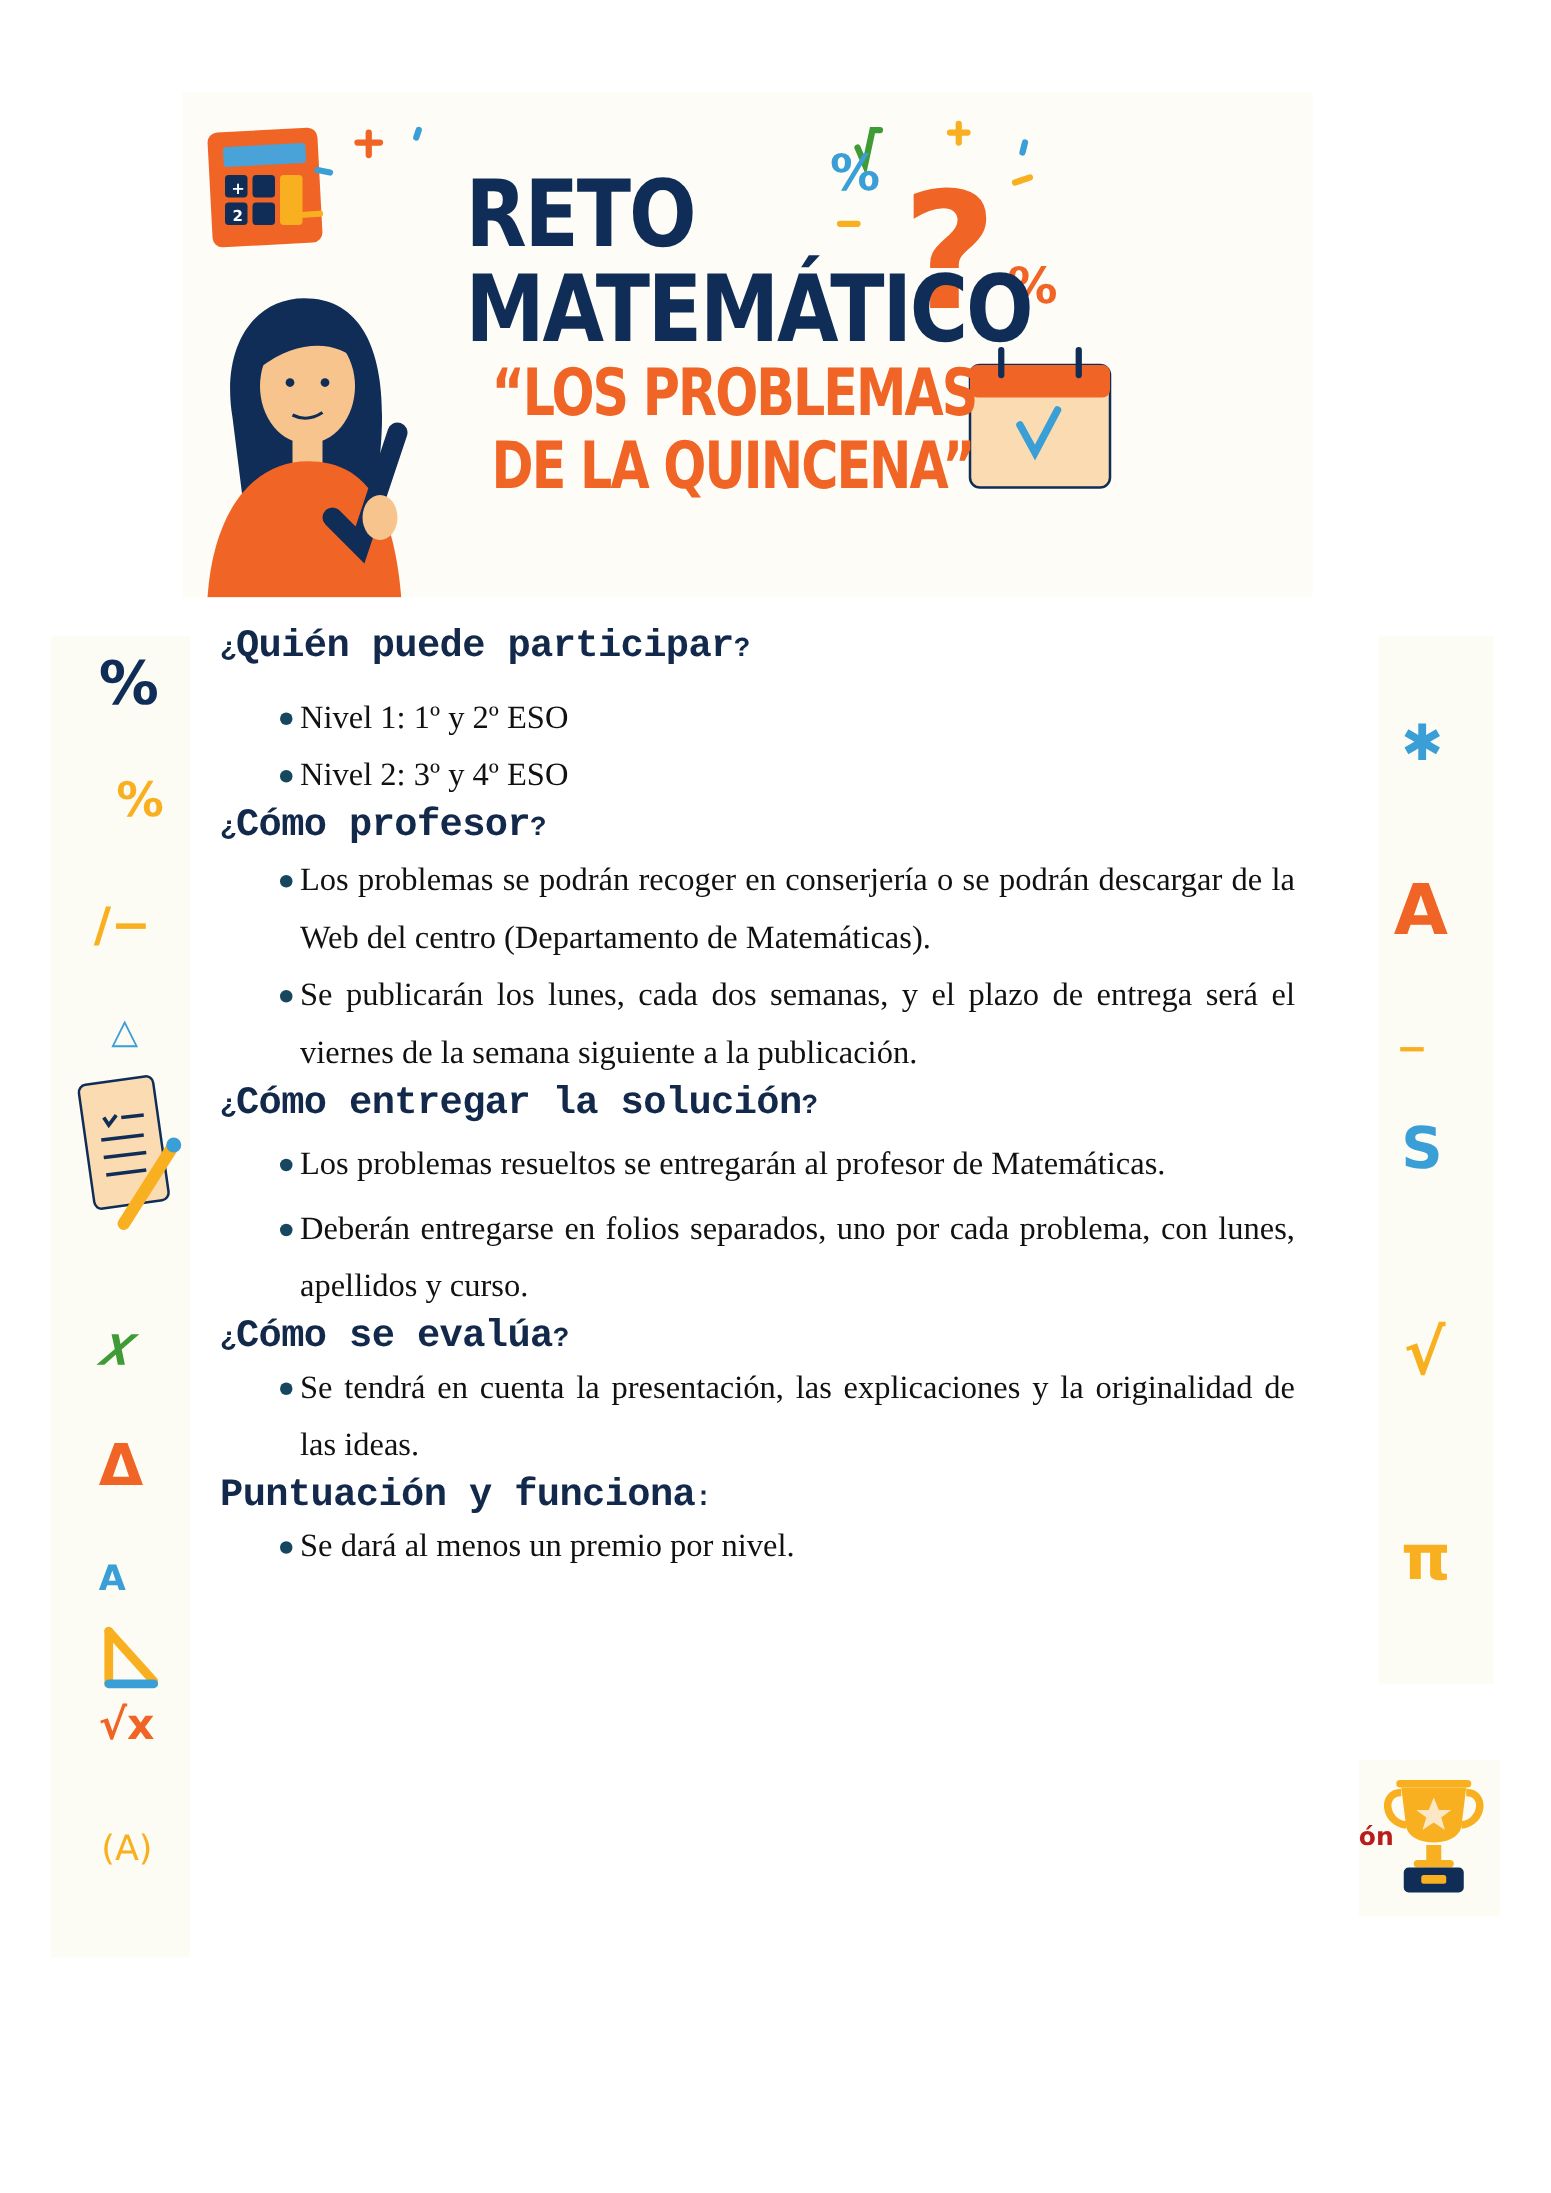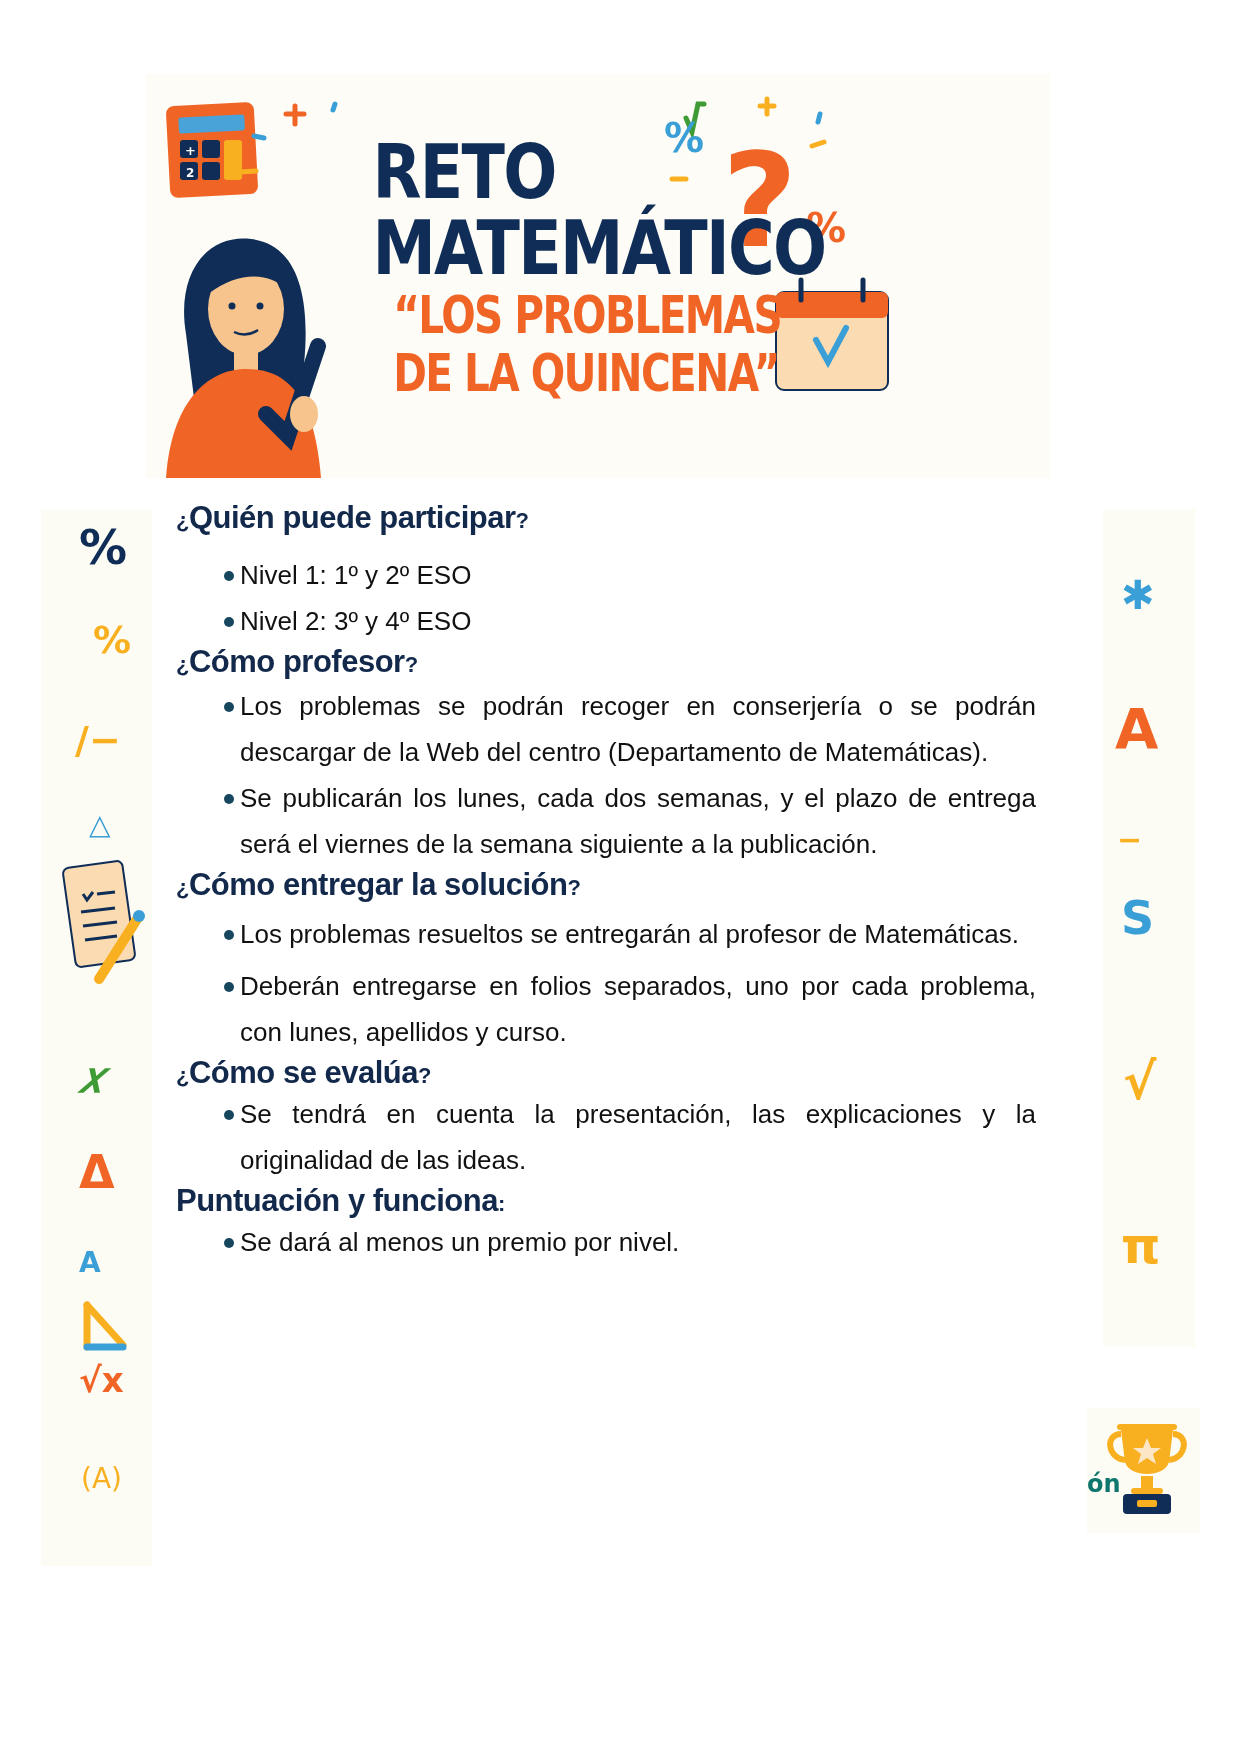--- a/index.html
+++ b/index.html
@@ -34,27 +34,27 @@
   .strip-right { left: 1103px; top: 509px; width: 92px; height: 838px; }
   .trophy-box { left: 1087px; top: 1408px; width: 113px; height: 125px; }
   .sym {
     position: absolute; font-family: "DejaVu Sans", sans-serif; font-weight: bold;
     line-height: 1;
   }
   .content {
     position: absolute; left: 176px; top: 500px; width: 860px;
   }
   h2 {
-    margin: 0; font-family: Liberation Sans, sans-serif; font-weight: bold;
+    margin: 0; font-family: Liberation Mono, monospace; font-weight: bold;
     color: #13294b; font-size: 31px; letter-spacing: -0.5px;
   }
   h2 .q { font-size: 22px; }
   ul { list-style: none; margin: 0; padding: 0; }
   li {
-    position: relative; font-family: Liberation Sans, sans-serif;
+    position: relative; font-family: Liberation Serif, serif;
     font-size: 26px; line-height: 46px; text-align: justify;
     padding-left: 64px; color: #111;
   }
   li .bullet {
     position: absolute; left: 48px; top: 19px; width: 10px; height: 10px;
     border-radius: 50%; background: #17475f;
   }
   li .txt { display: inline; }
 </style>
 </head>
@@ -151,21 +151,21 @@
 <div class="strip strip-right">
   <span class="sym" style="left:18px;top:66px;font-size:40px;color:#3a9fd6;">✱</span>
   <span class="sym" style="left:12px;top:192px;font-size:56px;color:#f06425;">A</span>
   <span class="sym" style="left:14px;top:316px;font-size:30px;color:#f9b020;">−</span>
   <span class="sym" style="left:18px;top:386px;font-size:46px;color:#3a9fd6;">S</span>
   <span class="sym" style="left:20px;top:548px;font-size:50px;color:#f9b020;">√</span>
   <span class="sym" style="left:18px;top:712px;font-size:50px;color:#f9b020;">π</span>
 </div>
 
 <div class="strip trophy-box">
-  <span class="sym" style="left:0;top:64px;font-size:24px;color:#0f766e;">ón</span>
+  <span class="sym" style="left:0;top:51px;font-size:20px;color:#b91c1c;">ón</span>
   <svg style="position:absolute;left:14px;top:14px;" width="90" height="100" viewBox="0 0 90 100">
     <rect x="16" y="2" width="60" height="6" rx="3" fill="#f9b020"></rect>
     <path d="M20 8 L72 8 L68 40 C64 56 28 56 24 40 Z" fill="#f9b020"></path>
     <path d="M20 12 C4 12 6 36 24 38" stroke="#f9b020" stroke-width="6" fill="none"></path>
     <path d="M72 12 C88 12 86 36 68 38" stroke="#f9b020" stroke-width="6" fill="none"></path>
     <polygon points="46,16 50,26 60,26 52,32 55,42 46,36 37,42 40,32 32,26 42,26" fill="#fbe7c6"></polygon>
     <rect x="40" y="54" width="12" height="16" fill="#f9b020"></rect>
     <rect x="30" y="66" width="32" height="6" rx="3" fill="#f9b020"></rect>
     <rect x="22" y="72" width="48" height="20" rx="4" fill="#0f2d57"></rect>
     <rect x="36" y="78" width="20" height="7" rx="2" fill="#f9b020"></rect>

